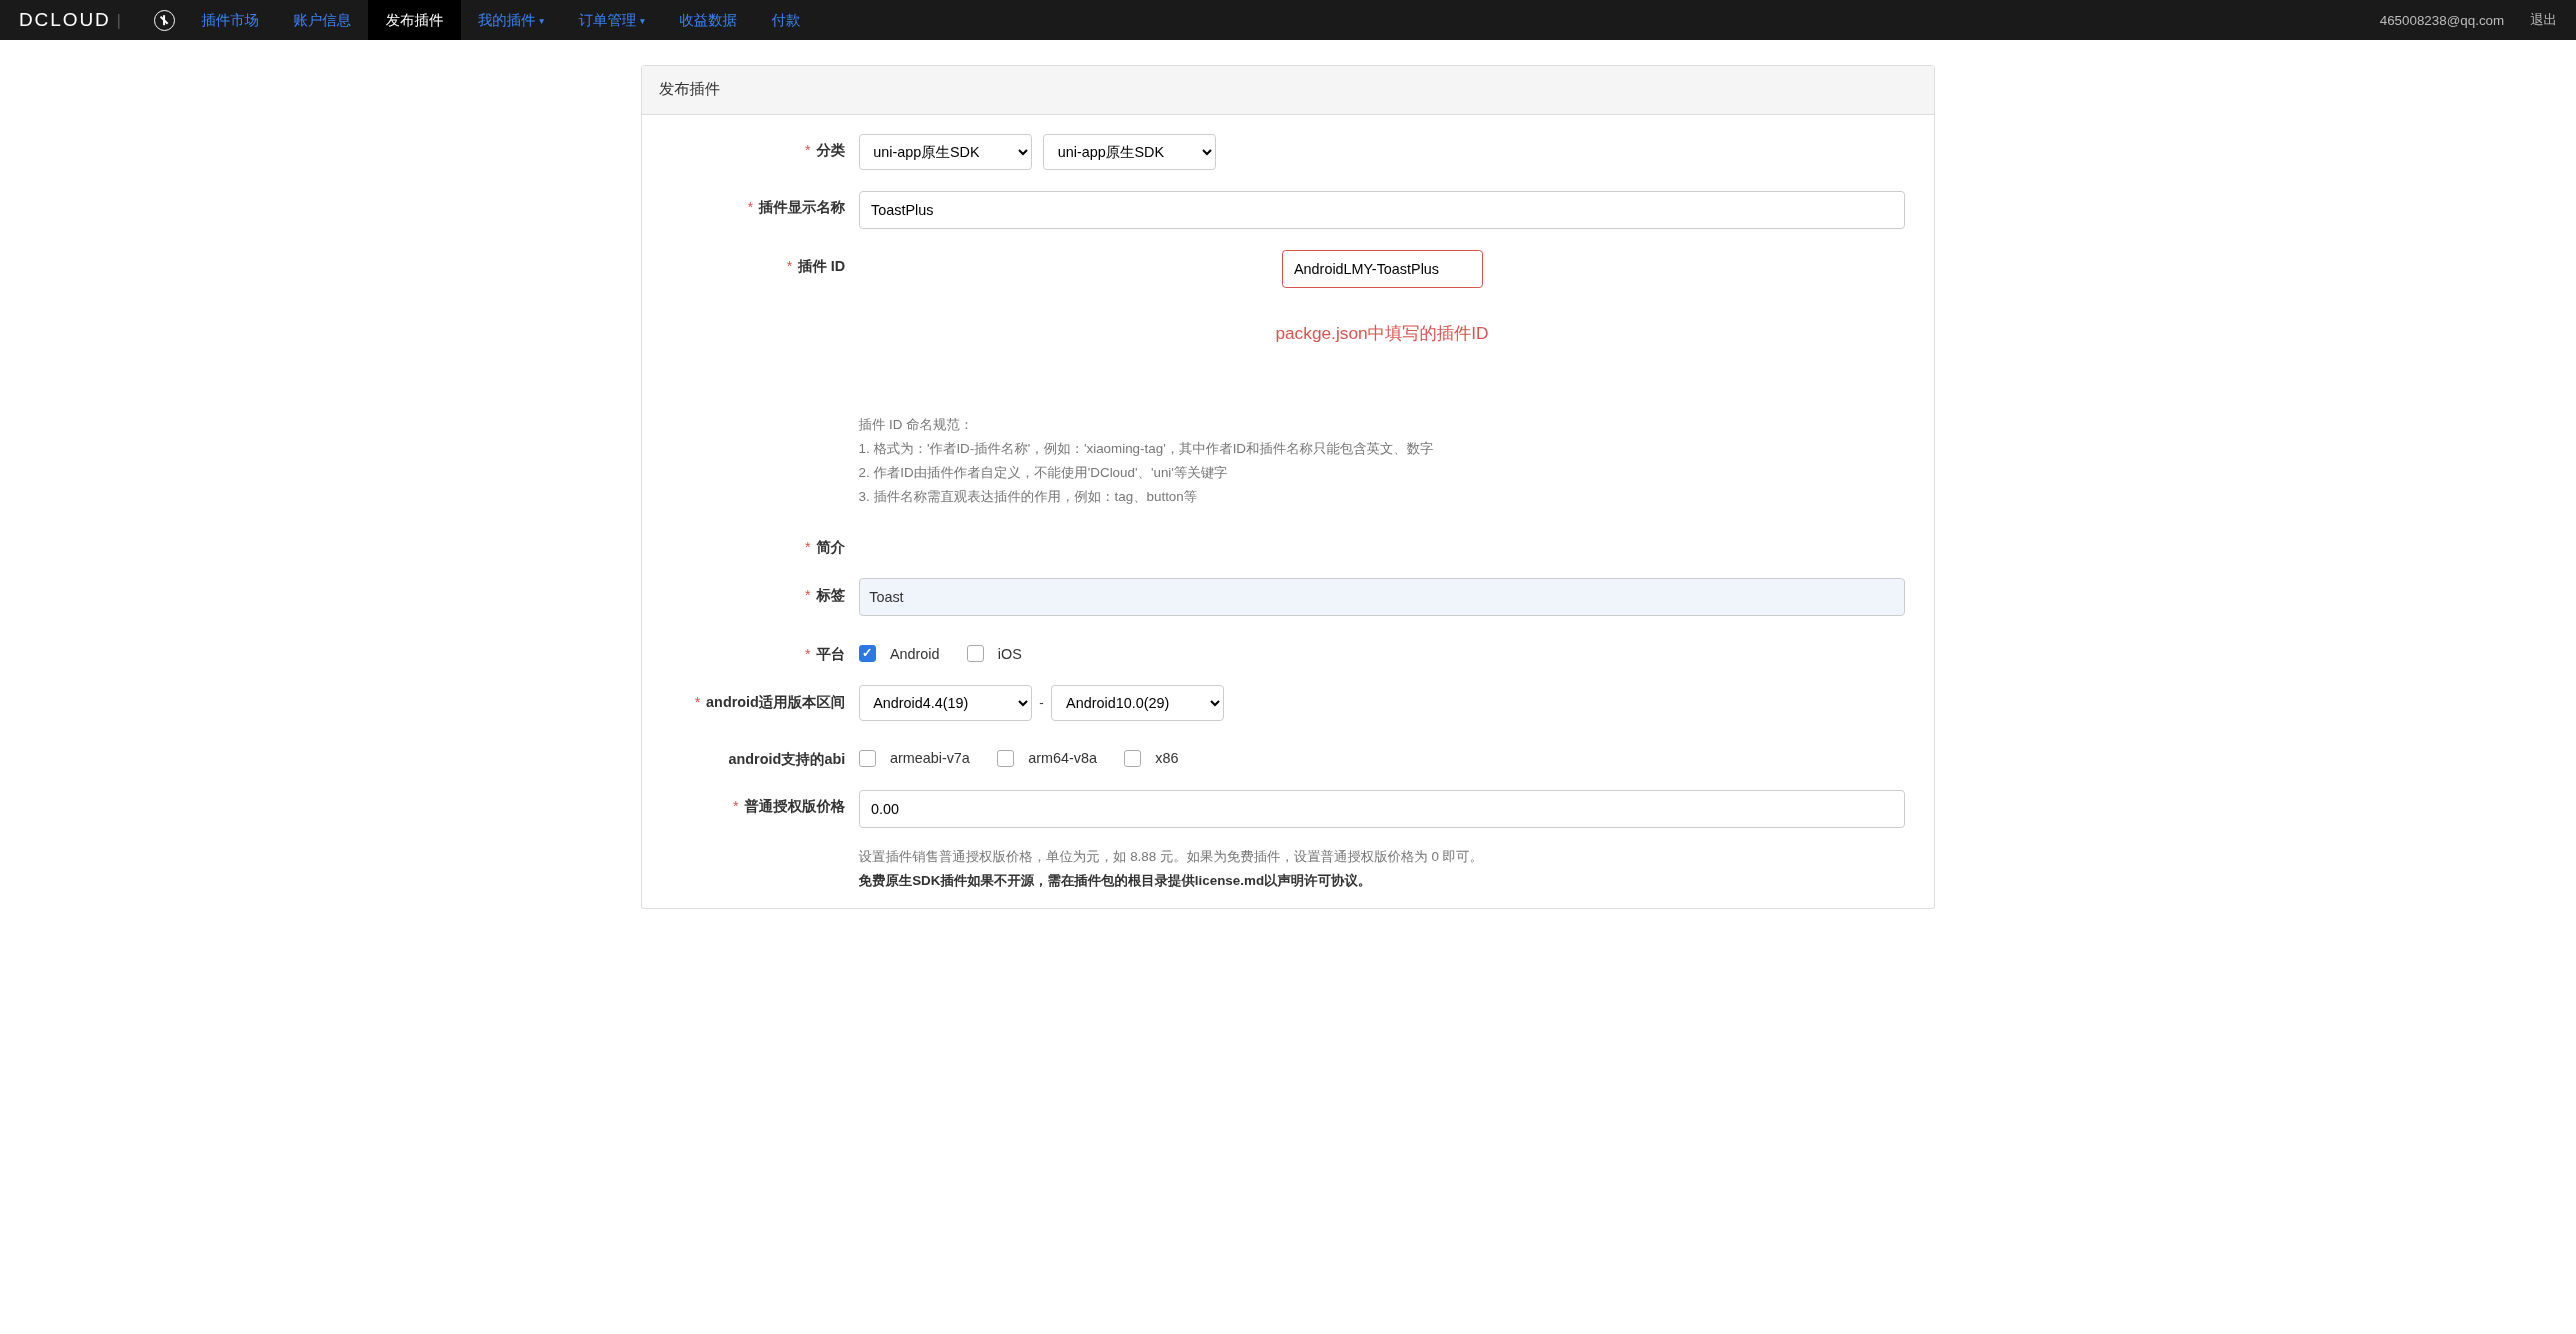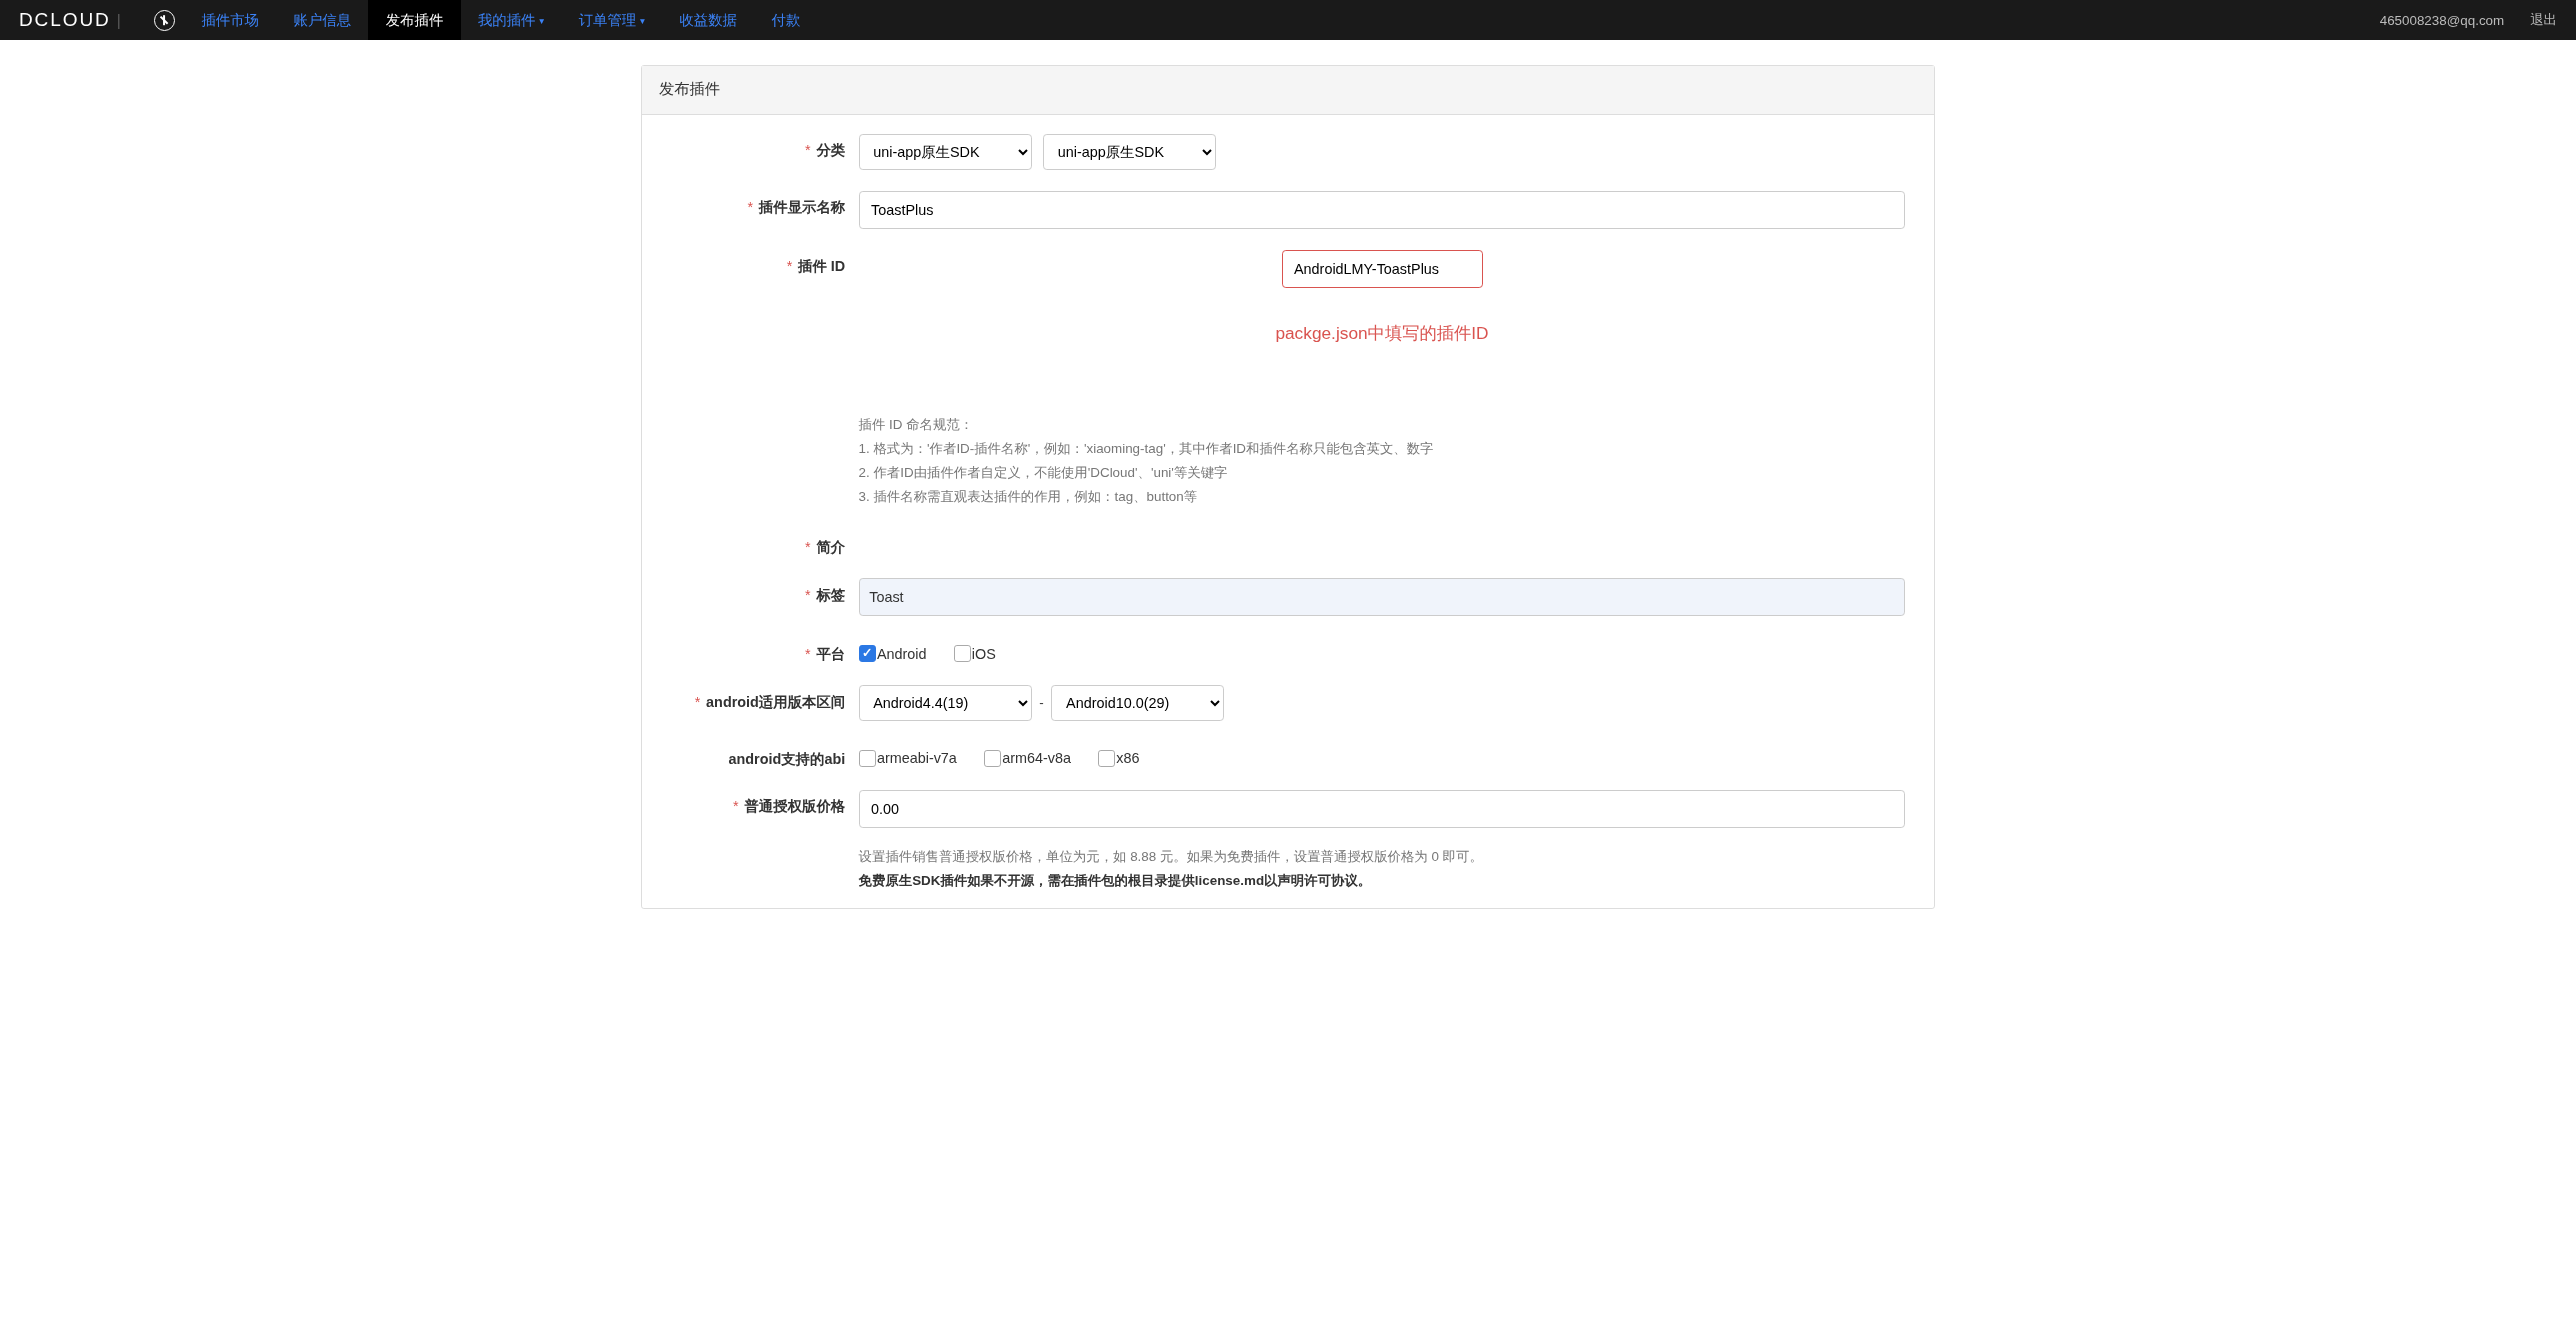--- a/index.html
+++ b/index.html
@@ -53,21 +53,21 @@
     .annotation { color: #d9534f; font-size: 17.3px; white-space: nowrap; }
 
     .hint { color: #777; font-size: 13.4px; line-height: 1.8; margin-top: -3.8px; }
     .hint strong { color: #333; font-weight: 600; }
 
     .tag-input {
       width: 100%; min-height: 38px; border: 1px solid #ccc; border-radius: 3.8px; background: #f0f4fb; padding: 5.8px 9.6px; display: flex; align-items: center; font-size: 14.4px;
     }
 
     .checks { display: flex; gap: 27px; align-items: center; padding-top: 7.7px; }
-    .check { display: flex; align-items: center; gap: 1px; font-size: 14.4px; cursor: pointer; }
+    .check { display: flex; align-items: center; gap: 14px; font-size: 14.4px; cursor: pointer; }
     .cbox {
       width: 17.3px; height: 17.3px; border: 1.9px solid #aaa; border-radius: 2.9px; display: inline-flex; align-items: center; justify-content: center; background:#fff;
     }
     .cbox.checked { background: #2b78e4; border-color: #2b78e4; }
     .cbox.checked::after { content: "✓"; color: #fff; font-size: 12.5px; font-weight: bold; line-height: 1; }
 
     .version-range { display: flex; align-items: center; gap: 7.7px; }
   </style>
 </head>
 <body>

